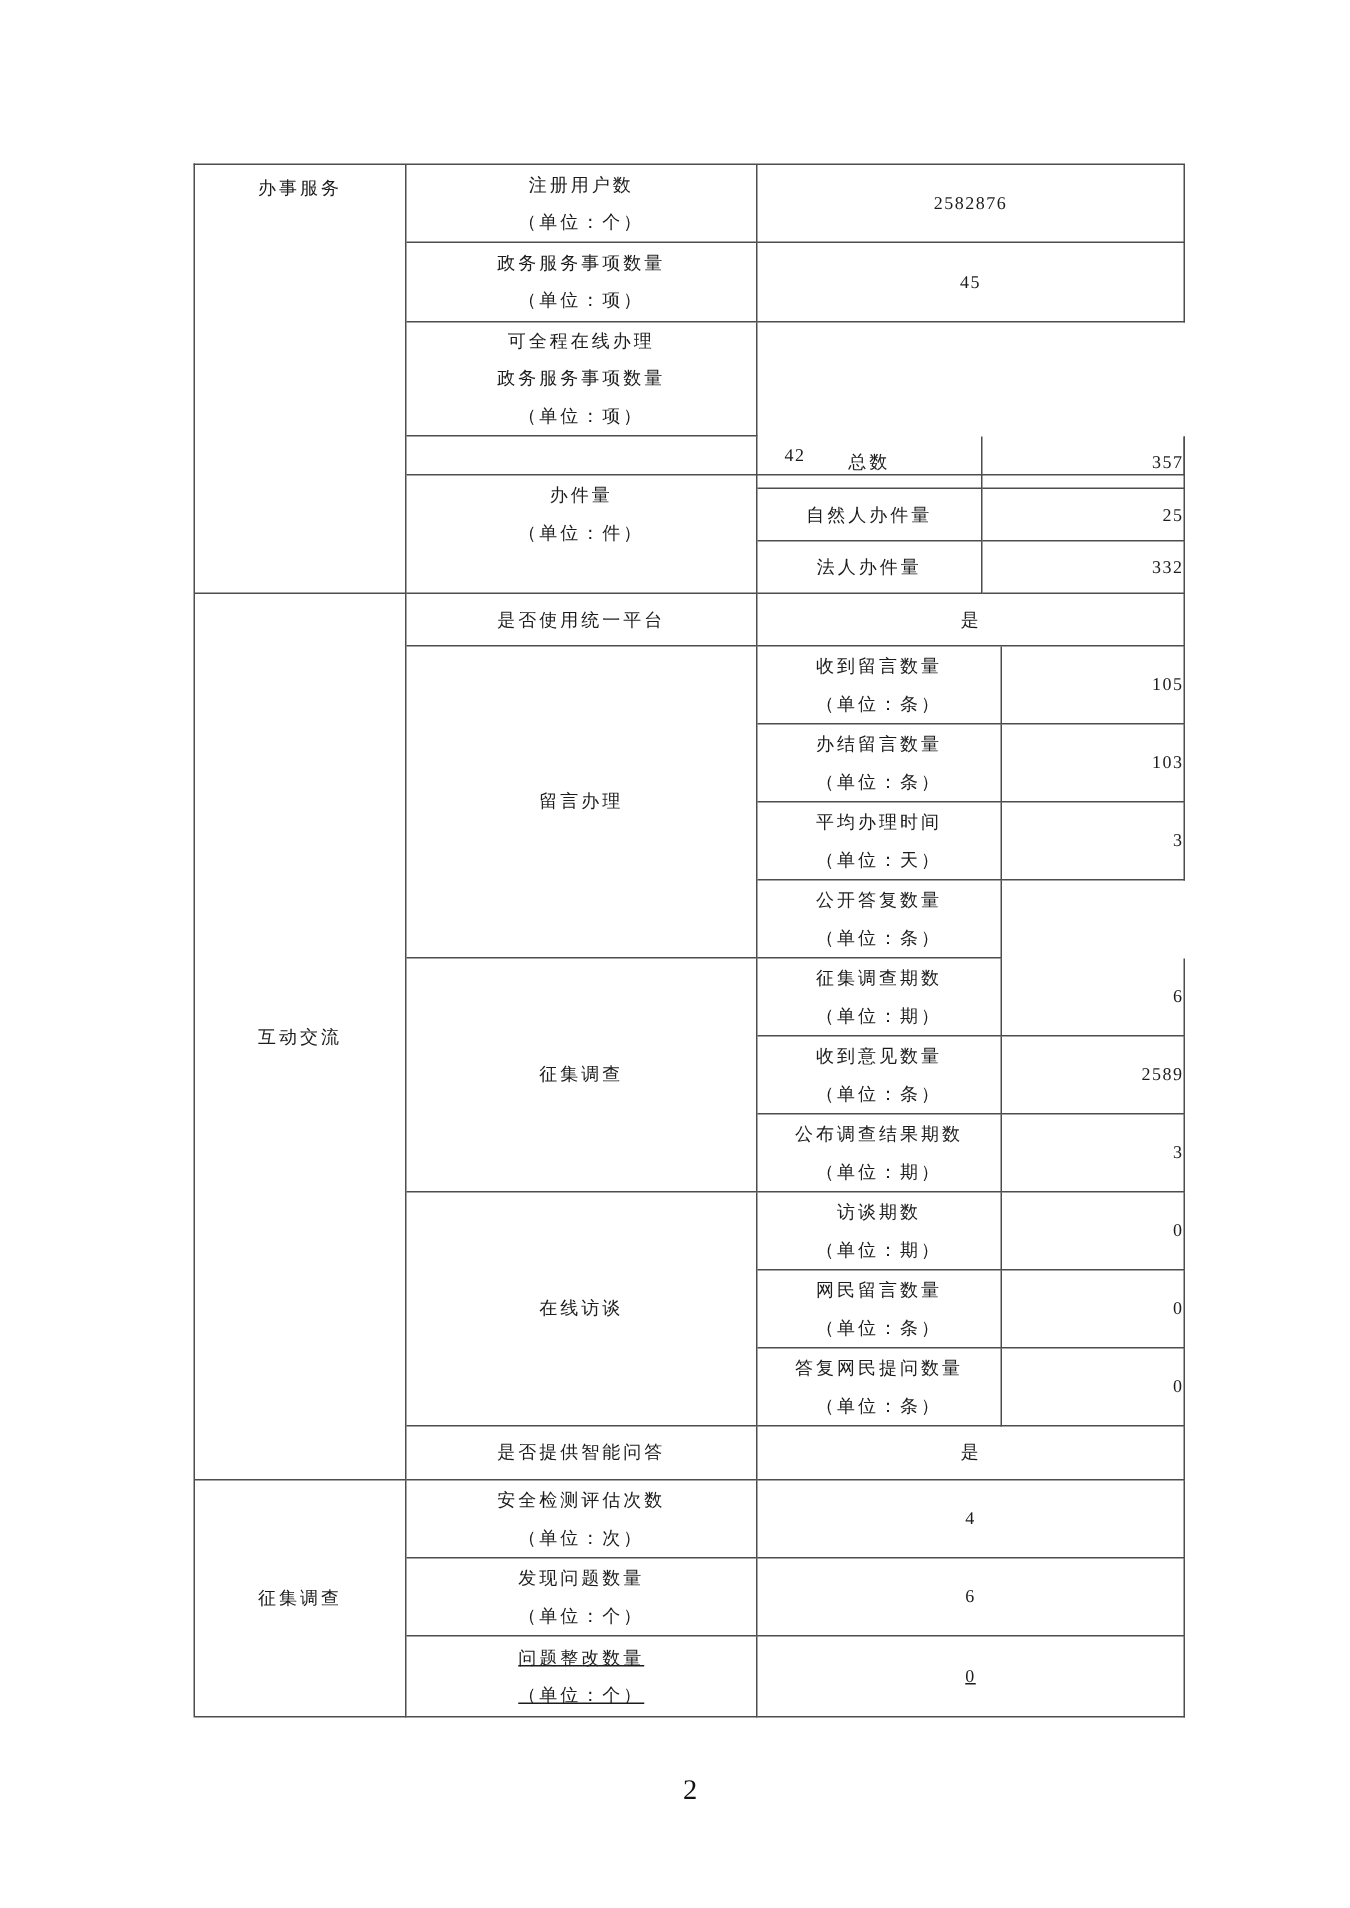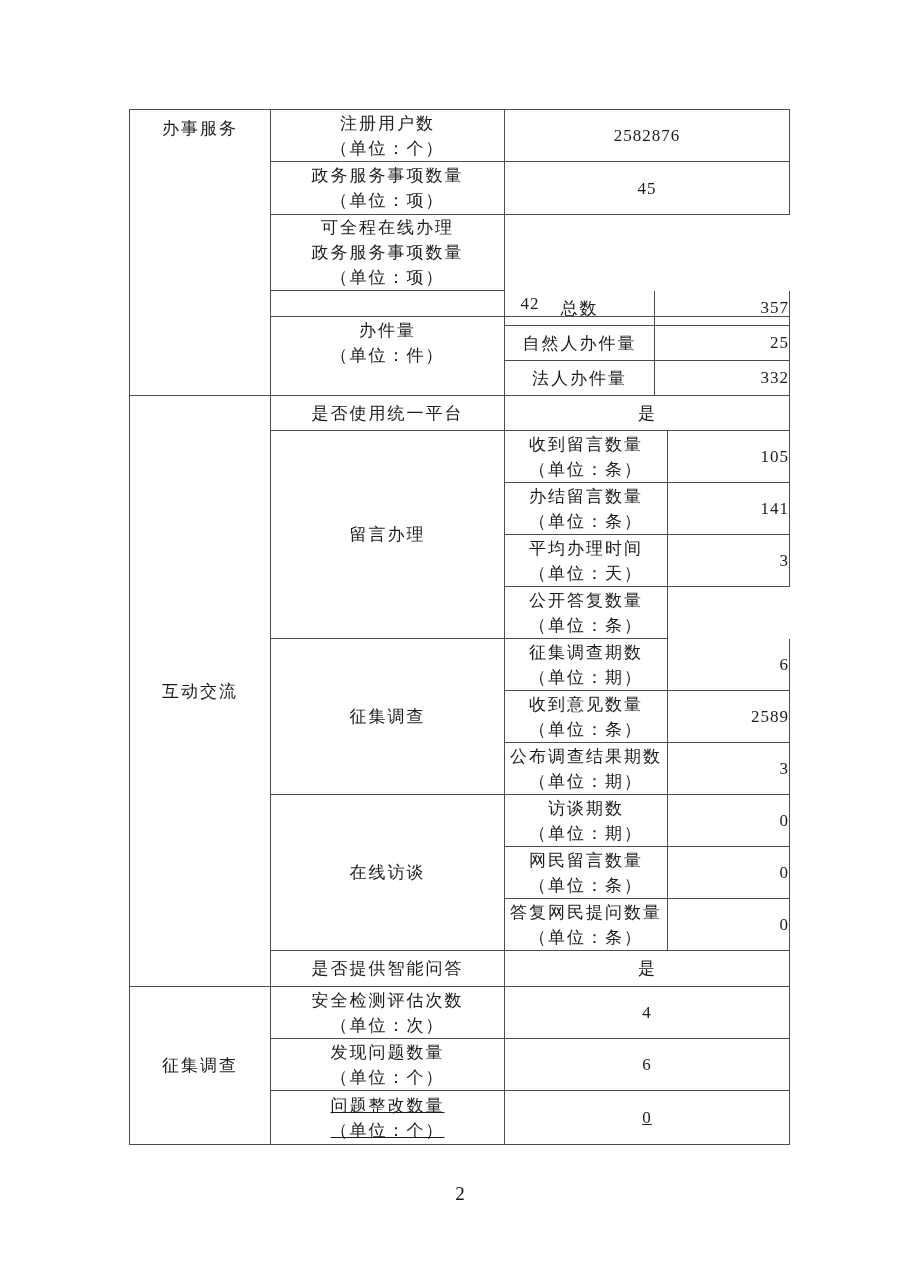--- a/index.html
+++ b/index.html
@@ -5,21 +5,21 @@
   html,body{margin:0;padding:0;}
   body{
     width:900px;height:1272px;position:relative;background:#ffffff;
     font-family:"Liberation Serif","DejaVu Serif",serif;
     color:#1c1c1c;
   }
   .tbl{
     position:absolute;left:129px;top:109px;width:660px;
     border-top:1px solid #4d4d4d;border-left:1px solid #4d4d4d;
     box-sizing:content-box;
-    font-size:17px;
+    font-size:12px;
   }
   .tbl *{box-sizing:border-box;}
   .sec{display:flex;width:660px;}
   .seclabel{
     width:141px;display:flex;justify-content:center;align-items:center;
     border-right:1px solid #4d4d4d;border-bottom:1px solid #4d4d4d;
     letter-spacing:2px;
   }
   .seclabel.top{align-items:flex-start;padding-top:7px;}
   .secrows{width:519px;display:flex;flex-direction:column;}
@@ -167,21 +167,21 @@
             <div class="subval">
               <span>105</span>
             </div>
           </div>
           <div class="subrow h52">
             <div class="sublabel">
               <span class="ln">办结留言数量</span>
               <span class="ln">（单位：条）</span>
             </div>
             <div class="subval">
-              <span>141</span>
+              <span>103</span>
             </div>
           </div>
           <div class="subrow h52">
             <div class="sublabel">
               <span class="ln">平均办理时间</span>
               <span class="ln">（单位：天）</span>
             </div>
             <div class="subval">
               <span>3</span>
             </div>

